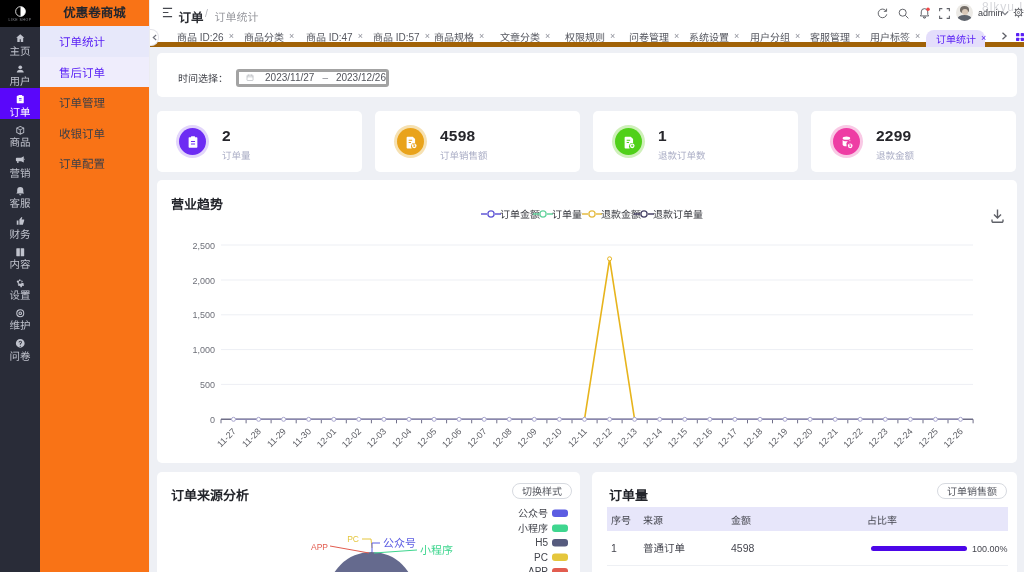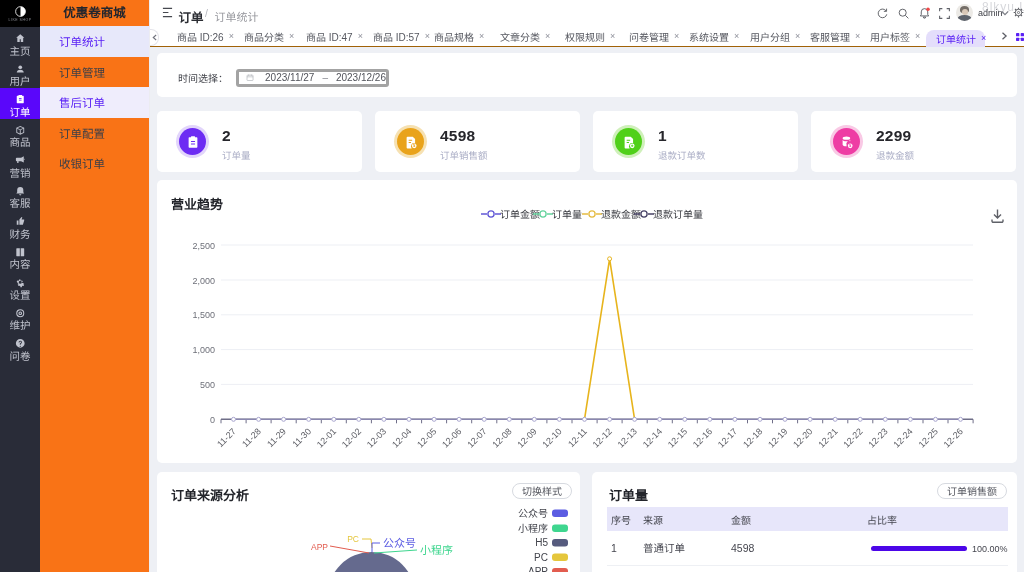--- a/index.html
+++ b/index.html
@@ -16,21 +16,21 @@
 
 #submenu { position:absolute; left:40px; top:0; width:110px; height:572px; background:#f97316; z-index:4; border-right:1px solid #ececf1; }
 #submenu .title { height:22px; margin-bottom:4px; display:flex; align-items:center; justify-content:center; font-size:12.5px; font-weight:bold; color:#23262e; }
 .sm-item { height:30.5px; display:flex; align-items:center; padding-left:19px; font-size:11.5px; color:#3c3f47; }
 .sm-item.on1 { background:#e7e8fa; color:#5a21f5; }
 .sm-item.on2 { background:#efedfc; color:#5a21f5; }
 #collapse { position:absolute; left:150px; top:29px; width:9px; height:17px; background:#fff; border:1px solid #e4e4ea; border-left:none; border-radius:0 8px 8px 0; z-index:6; display:flex; align-items:center; justify-content:center; }
 
 #main { position:absolute; left:150px; top:0; width:874px; height:572px; }
 #hdr { position:absolute; left:0; top:0; width:874px; height:25px; background:#fff; }
-#tabs { position:absolute; left:0; top:25px; width:874px; height:22px; background:#fff; border-bottom:1px solid #a16207; }
+#tabs { position:absolute; left:0; top:25px; width:874px; height:22px; background:#fff; border-bottom:5px solid #a16207; }
 .tab { position:absolute; top:0; font-size:10px; color:#55575f; white-space:nowrap; display:flex; align-items:center; height:22px; }
 .tab .x { color:#8f919b; margin-left:5px; font-size:9px; }
 .tab.act { background:#e4defb; color:#5a21f5; border-radius:8px 8px 0 0; padding:0 10px; height:17.5px; top:4.5px; width:59px; }
 .tab.act .x { color:#5a21f5; }
 #content { position:absolute; left:0; top:47px; width:874px; height:525px; background:#eef0f5; }
 .card { position:absolute; background:#fff; border-radius:5px; }
 
 #datec { left:7px; top:6px; width:860px; height:44px; display:flex; align-items:center; }
 #datec { padding-top:5px;text-align:right; }
 #datec .lab { margin-left:21px; font-size:10px; color:#43454c; }
@@ -133,24 +133,24 @@
       <svg viewBox="0 0 24 24" fill="currentColor">
         <path d="M12 2a10 10 0 1 0 0 20 10 10 0 0 0 0-20zm0 15.8a1.3 1.3 0 1 1 0 2.6 1.3 1.3 0 0 1 0-2.6zM12 6a3.8 3.8 0 0 1 2 7l-1 .7v2h-2v-3l1.7-1.1A1.8 1.8 0 1 0 10.2 10H8.2A3.8 3.8 0 0 1 12 6z" fill-rule="evenodd"></path>
       </svg>
       <div class="t">问卷</div>
     </div>
 </div>
 
 <div id="submenu">
   <div class="title">优惠卷商城</div>
   <div class="sm-item on1">订单统计</div>
+  <div class="sm-item on2">售后订单</div>
   <div class="sm-item">订单管理</div>
-  <div class="sm-item on2">售后订单</div>
+  <div class="sm-item">收银订单</div>
   <div class="sm-item">订单配置</div>
-  <div class="sm-item">收银订单</div>
 </div>
 <div id="collapse">
     <svg width="5" height="7" viewBox="0 0 6 8" fill="none" stroke="#70727c" stroke-width="1.3">
       <path d="M5 1 1.5 4 5 7"></path>
     </svg>
   </div>
 
 <div id="main">
   <div id="hdr">
     <svg class="abs" style="left:12px;top:7px;" width="11" height="11" viewBox="0 0 24 22" stroke="#46484f" stroke-width="2.6" fill="none">

